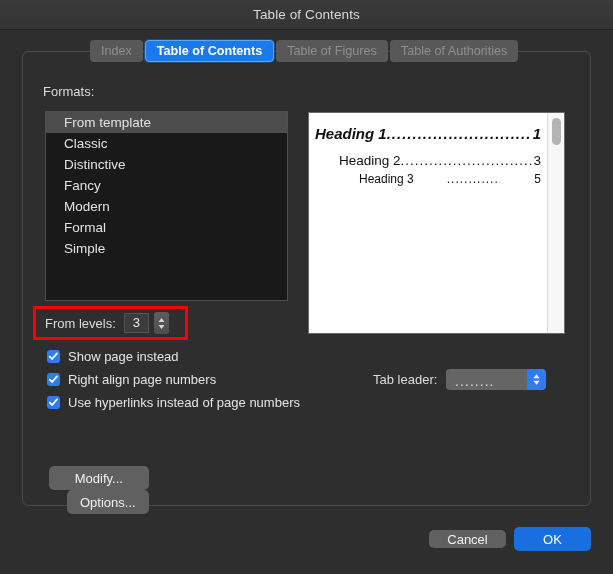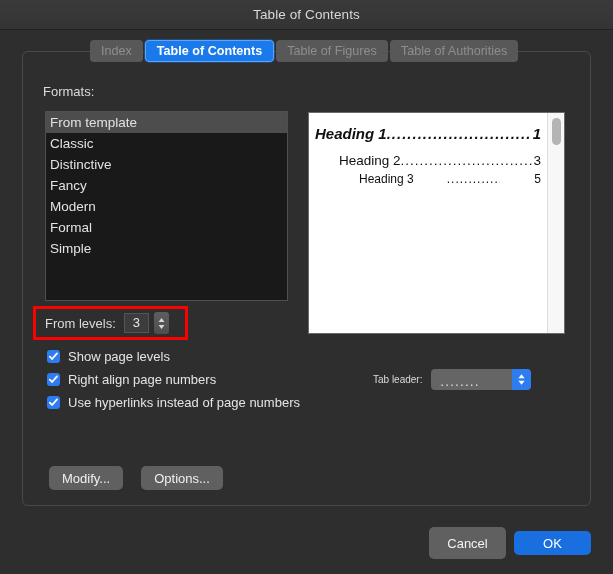--- a/index.html
+++ b/index.html
@@ -102,21 +102,21 @@
     width: 243px;
     height: 190px;
     background: #191919;
     border: 1px solid #4f4f4f;
     box-sizing: border-box;
     overflow: hidden;
   }
   .format-item {
     height: 21px;
     line-height: 21px;
-    padding-left: 4px;
+    padding-left: 18px;
     font-size: 13.5px;
     color: #e2e2e2;
     white-space: nowrap;
   }
   .format-item.selected {
     background: #4d4d4d;
   }
 
   
   #show-levels-wrap {
@@ -251,21 +251,21 @@
 
   
   #tableader-wrap {
     position: absolute;
     left: 373px;
     top: 369px;
     display: flex;
     align-items: center;
   }
   #tableader-label {
-    font-size: 10px;
+    font-size: 13px;
     color: #dcdcdc;
     white-space: nowrap;
     text-align: right;
   }
   #tableader-select {
     margin-left: 9px;
     width: 100px;
     height: 21px;
     background: #656565;
     border-radius: 4px;
@@ -295,20 +295,21 @@
     justify-content: center;
   }
   #tableader-arrow svg { display: block; }
 
   
   #lower-buttons {
     position: absolute;
     left: 49px;
     top: 466px;
     display: flex;
+    flex-direction: column;
   }
   .gray-btn {
     background: #606060;
     color: #f0f0f0;
     font-size: 13px;
     border: none;
     border-radius: 5px;
     height: 24px;
     padding: 0 13px;
     font-family: "Liberation Sans", sans-serif;
@@ -323,21 +324,21 @@
     top: 527px;
     display: flex;
     align-items: center;
   }
   #cancel-btn {
     background: #606060;
     color: #f2f2f2;
     font-size: 13px;
     border: none;
     border-radius: 5px;
-    height: 32px;
+    height: 18px;
     width: 77px;
     font-family: "Liberation Sans", sans-serif;
     cursor: default;
   }
   #ok-btn {
     margin-left: 8px;
     background: #1a6fe0;
     color: #ffffff;
     font-size: 13px;
     border: none;
@@ -389,21 +390,21 @@
     </span>
   </div>
 
   <div id="checkbox-group">
     <div class="cbrow">
       <span class="cbox">
         <svg width="11" height="11" viewBox="0 0 11 11">
           <path d="M1.8 5.6 L4.1 8 L9 2.4" stroke="#ffffff" stroke-width="1.8" fill="none" stroke-linecap="round" stroke-linejoin="round"></path>
         </svg>
       </span>
-      <span class="cblabel">Show page levels</span>
+      <span class="cblabel">Show page instead</span>
     </div>
     <div class="cbrow">
       <span class="cbox">
         <svg width="11" height="11" viewBox="0 0 11 11">
           <path d="M1.8 5.6 L4.1 8 L9 2.4" stroke="#ffffff" stroke-width="1.8" fill="none" stroke-linecap="round" stroke-linejoin="round"></path>
         </svg>
       </span>
       <span class="cblabel">Right align page numbers</span>
     </div>
     <div class="cbrow">

